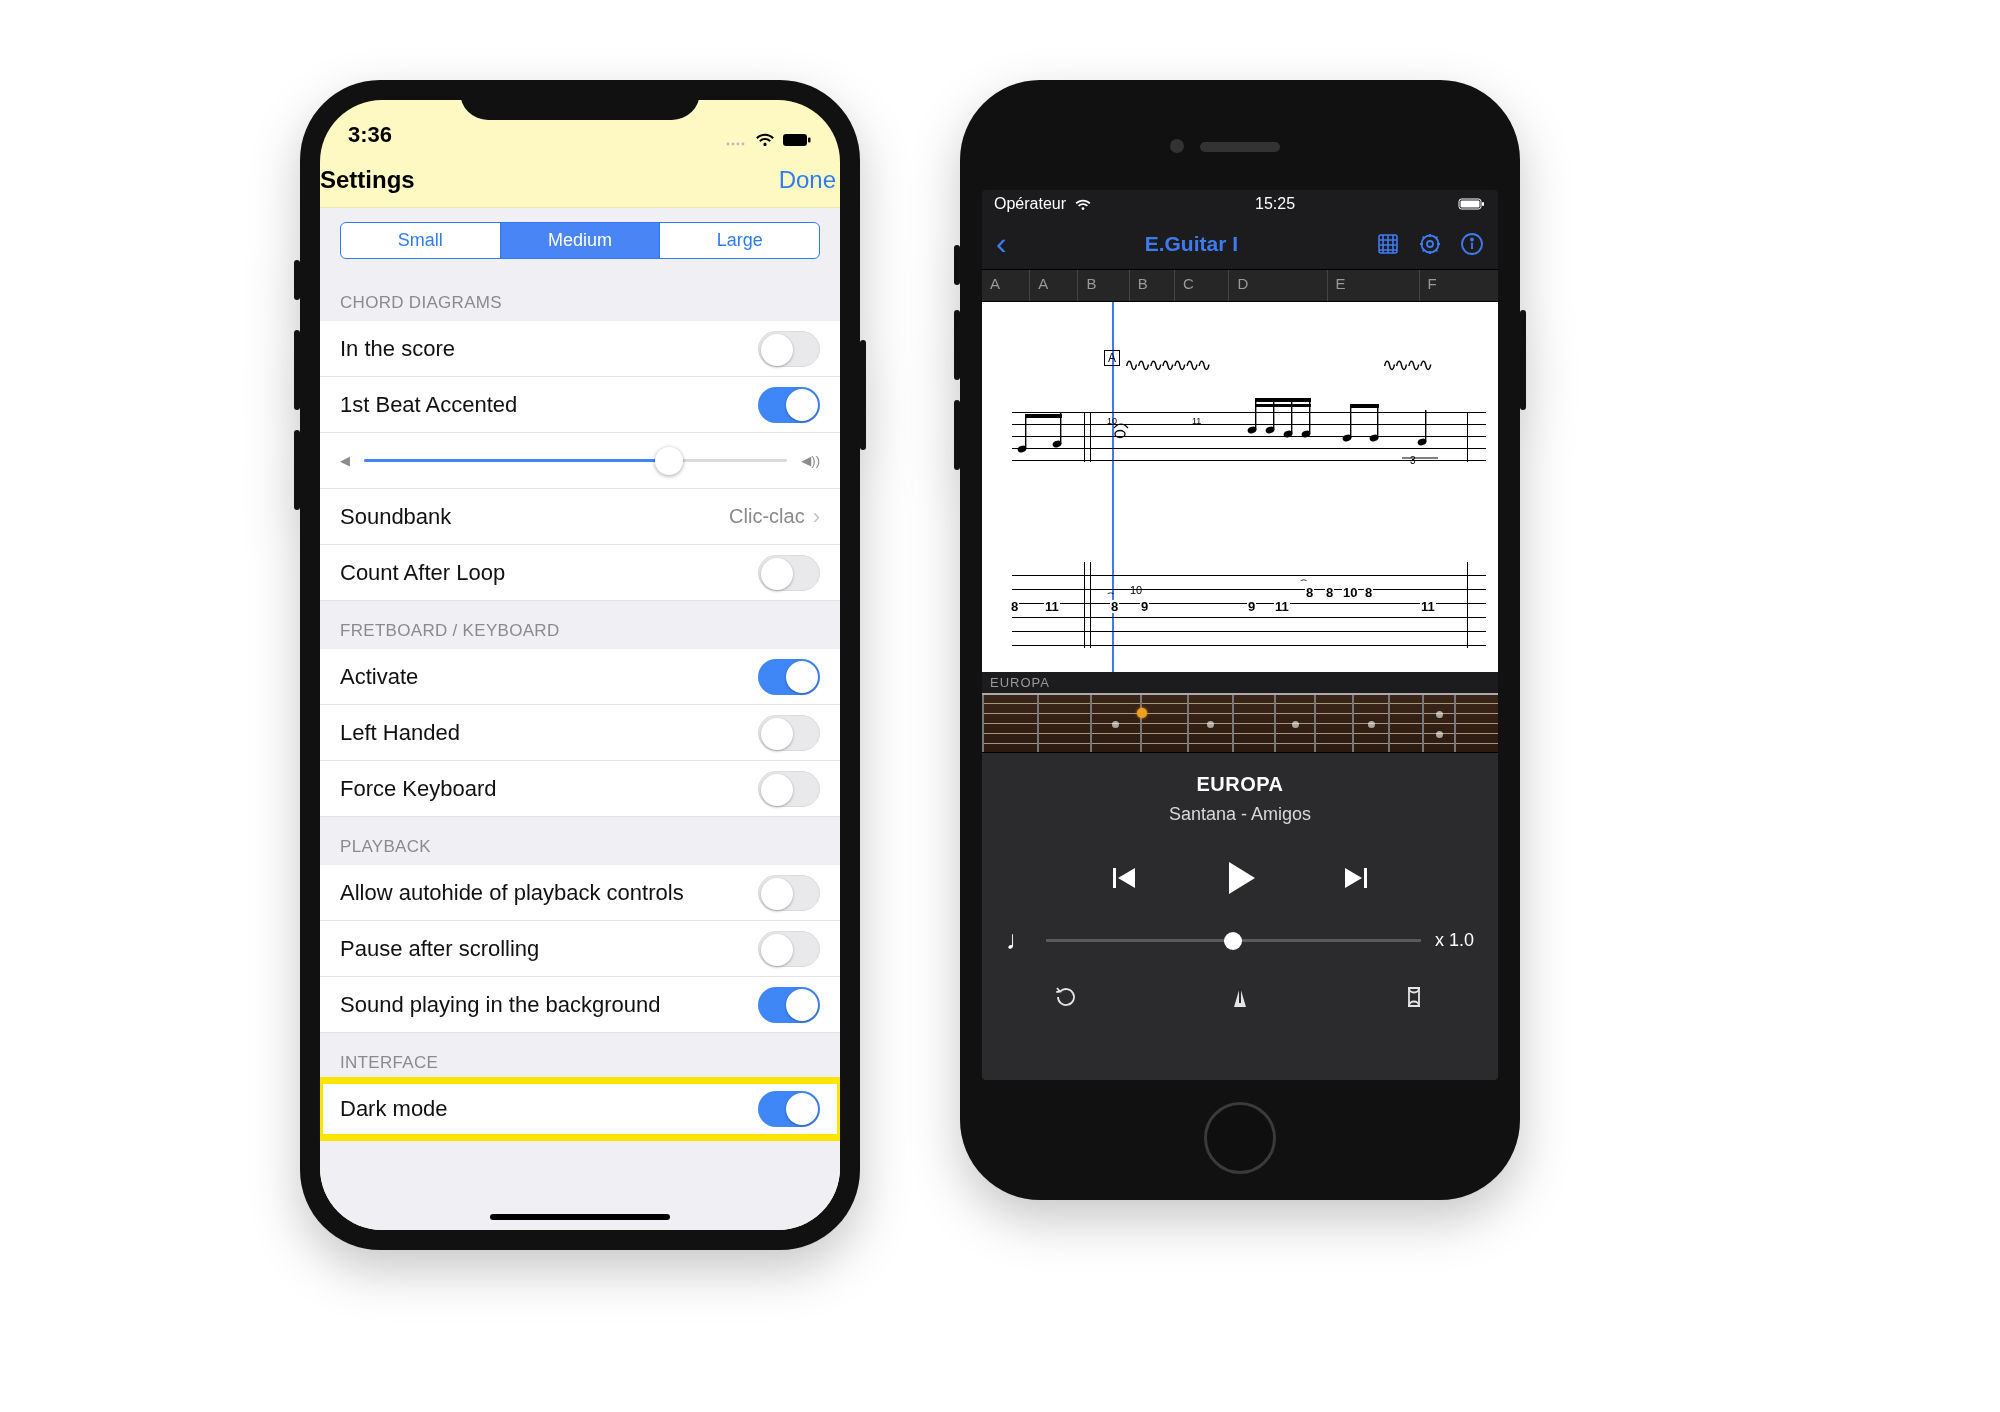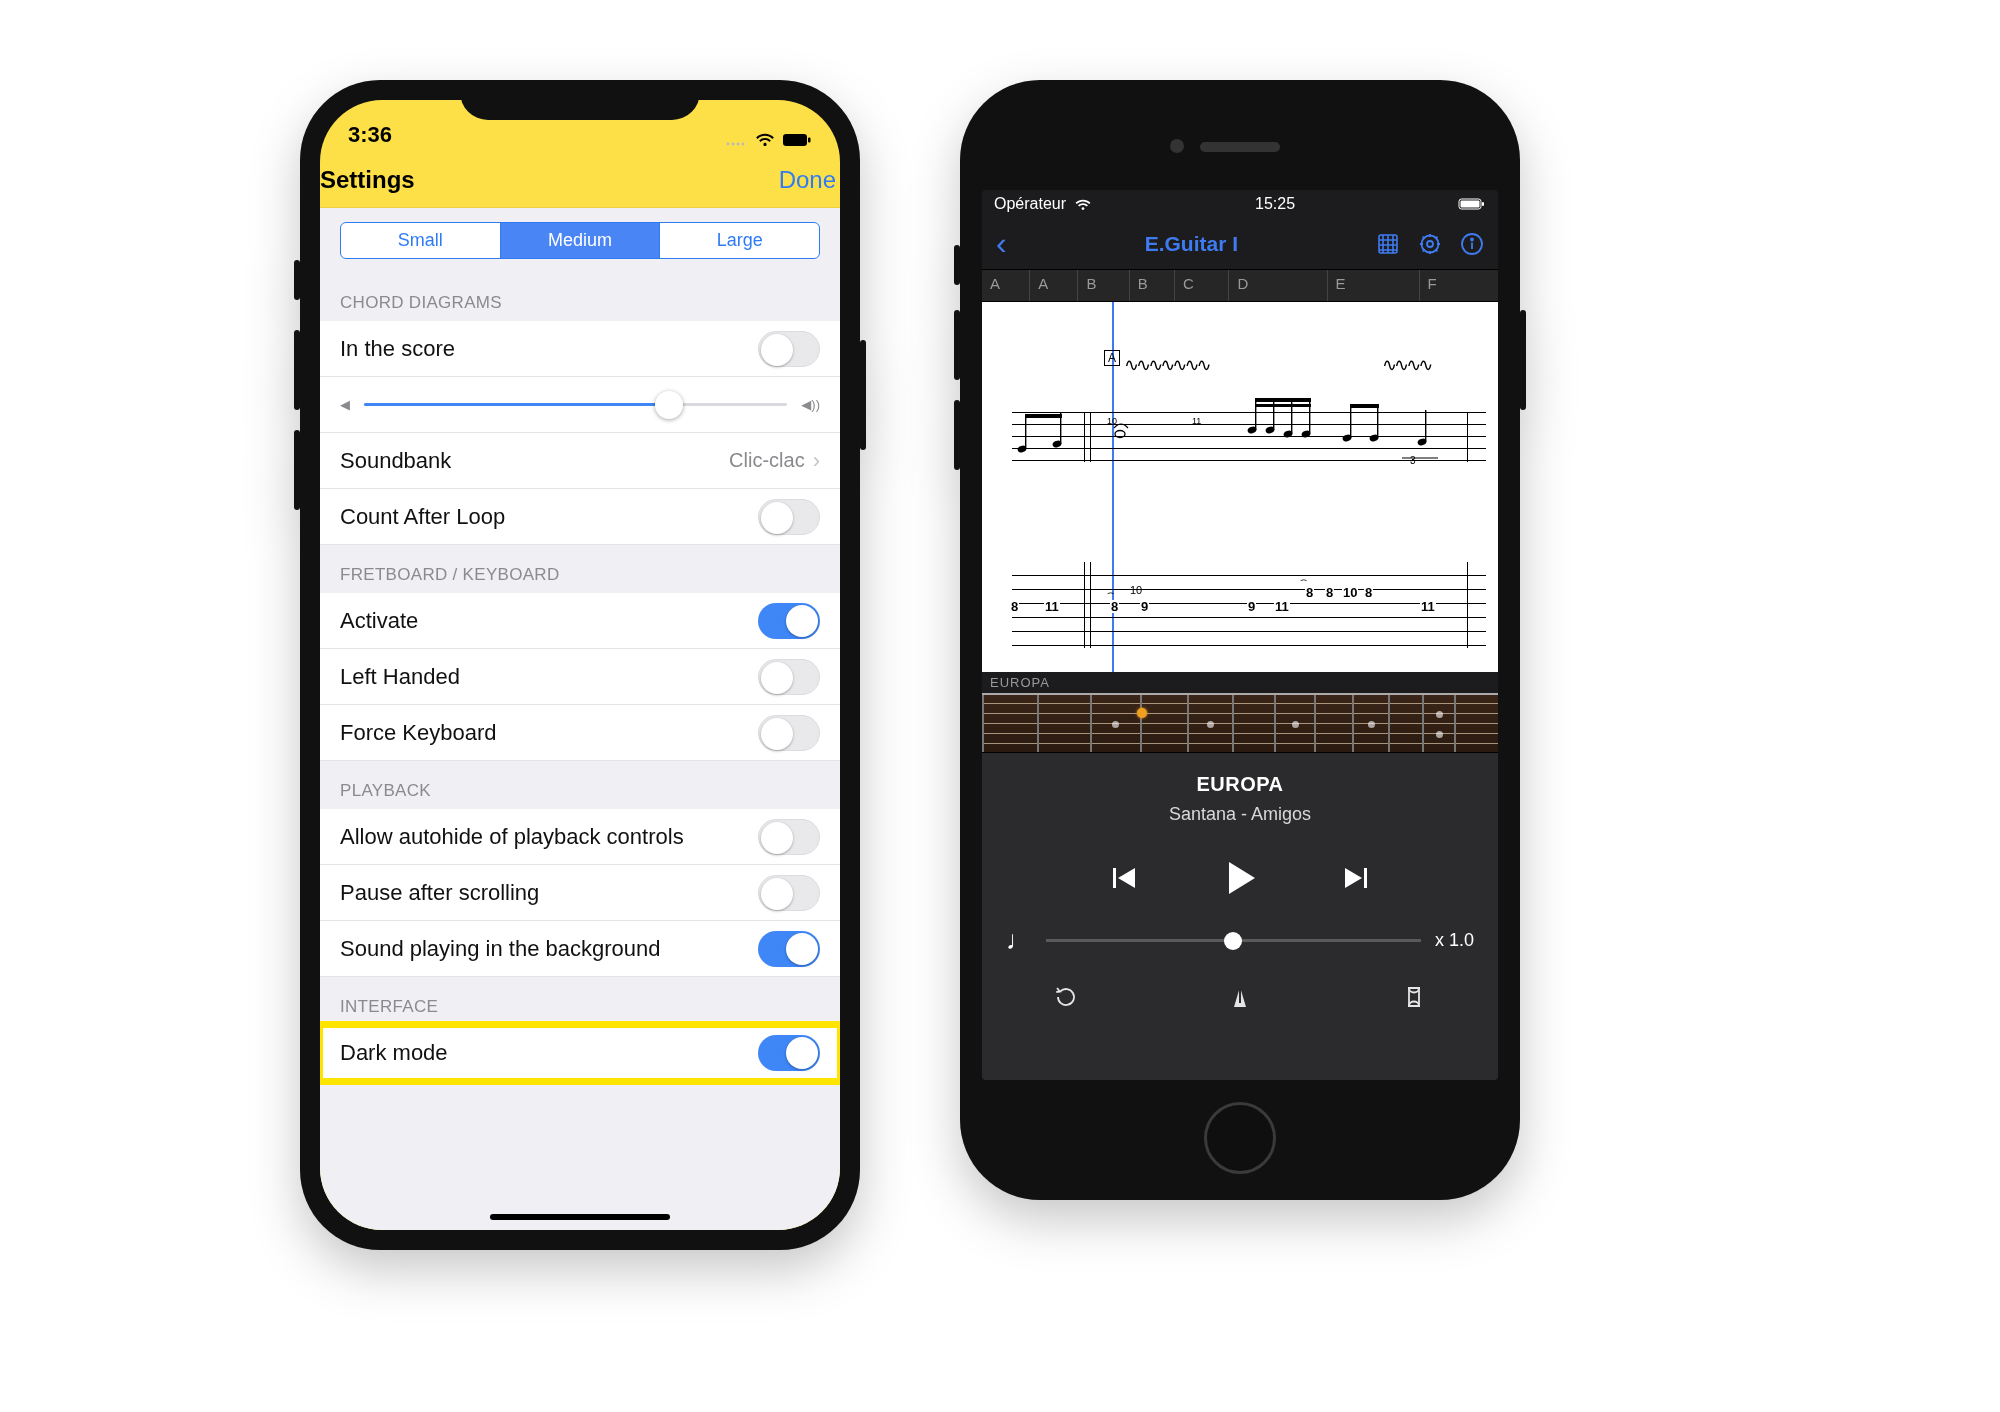--- a/index.html
+++ b/index.html
@@ -4,21 +4,21 @@
 <style>
   * { margin: 0; padding: 0; box-sizing: border-box; font-family: -apple-system, "Helvetica Neue", Arial, sans-serif; }
   body { background: #fff; width: 2000px; height: 1412px; position: relative; }
 
   .stage { position: absolute; left: 300px; top: 80px; width: 1240px; height: 1200px; display: flex; gap: 100px; justify-content: flex-start; }
 
   
   .phone { flex: 0 0 auto; position: relative; filter: drop-shadow(0 20px 25px rgba(0,0,0,.22)); }
   .phone .body { background: #111; position: relative; overflow: hidden; }
   .phone .side-btn { position: absolute; background:#111; border-radius:4px; }
-  .phone .screen { position: absolute; background: #fde047; overflow: hidden; }
+  .phone .screen { position: absolute; background: #fef9c3; overflow: hidden; }
 
   
   .iphonex .body { width: 560px; height: 1170px; border-radius: 80px; }
   .iphonex .screen { left: 20px; top: 20px; right: 20px; bottom: 20px; border-radius: 62px; }
   .iphonex .notch { position:absolute; top:0; left:50%; transform:translateX(-50%); width: 240px; height: 40px; background:#111; border-radius: 0 0 28px 28px; z-index:5;}
   .iphonex .side-left1 { left:-6px; top:180px; width:6px; height:40px; }
   .iphonex .side-left2 { left:-6px; top:250px; width:6px; height:80px; }
   .iphonex .side-left3 { left:-6px; top:350px; width:6px; height:80px; }
   .iphonex .side-right { right:-6px; top:260px; width:6px; height:110px; }
   .iphonex .home-indicator { position:absolute; bottom:10px; left:50%; transform:translateX(-50%); width:180px; height:6px; background:#000; border-radius:3px; z-index:6;}
@@ -161,20 +161,24 @@
             <div class="seg active">Medium</div>
             <div class="seg">Large</div>
           </div>
 
           <div class="grp-header">CHORD DIAGRAMS</div>
           <div class="row">
             <span class="label">In the score</span>
             <span class="switch off"></span>
           </div>
 
+          <div class="row">
+            <span class="label">1st Beat Accented</span>
+            <span class="switch on"></span>
+          </div>
           <div class="slider-row">
             <span class="vol-icon">◀</span>
             <div class="track">
                 <div class="thumb"></div>
               </div>
             <span class="vol-icon">◀))</span>
           </div>
           <div class="row">
             <span class="label">Soundbank</span>
             <span class="value">Clic-clac</span>

